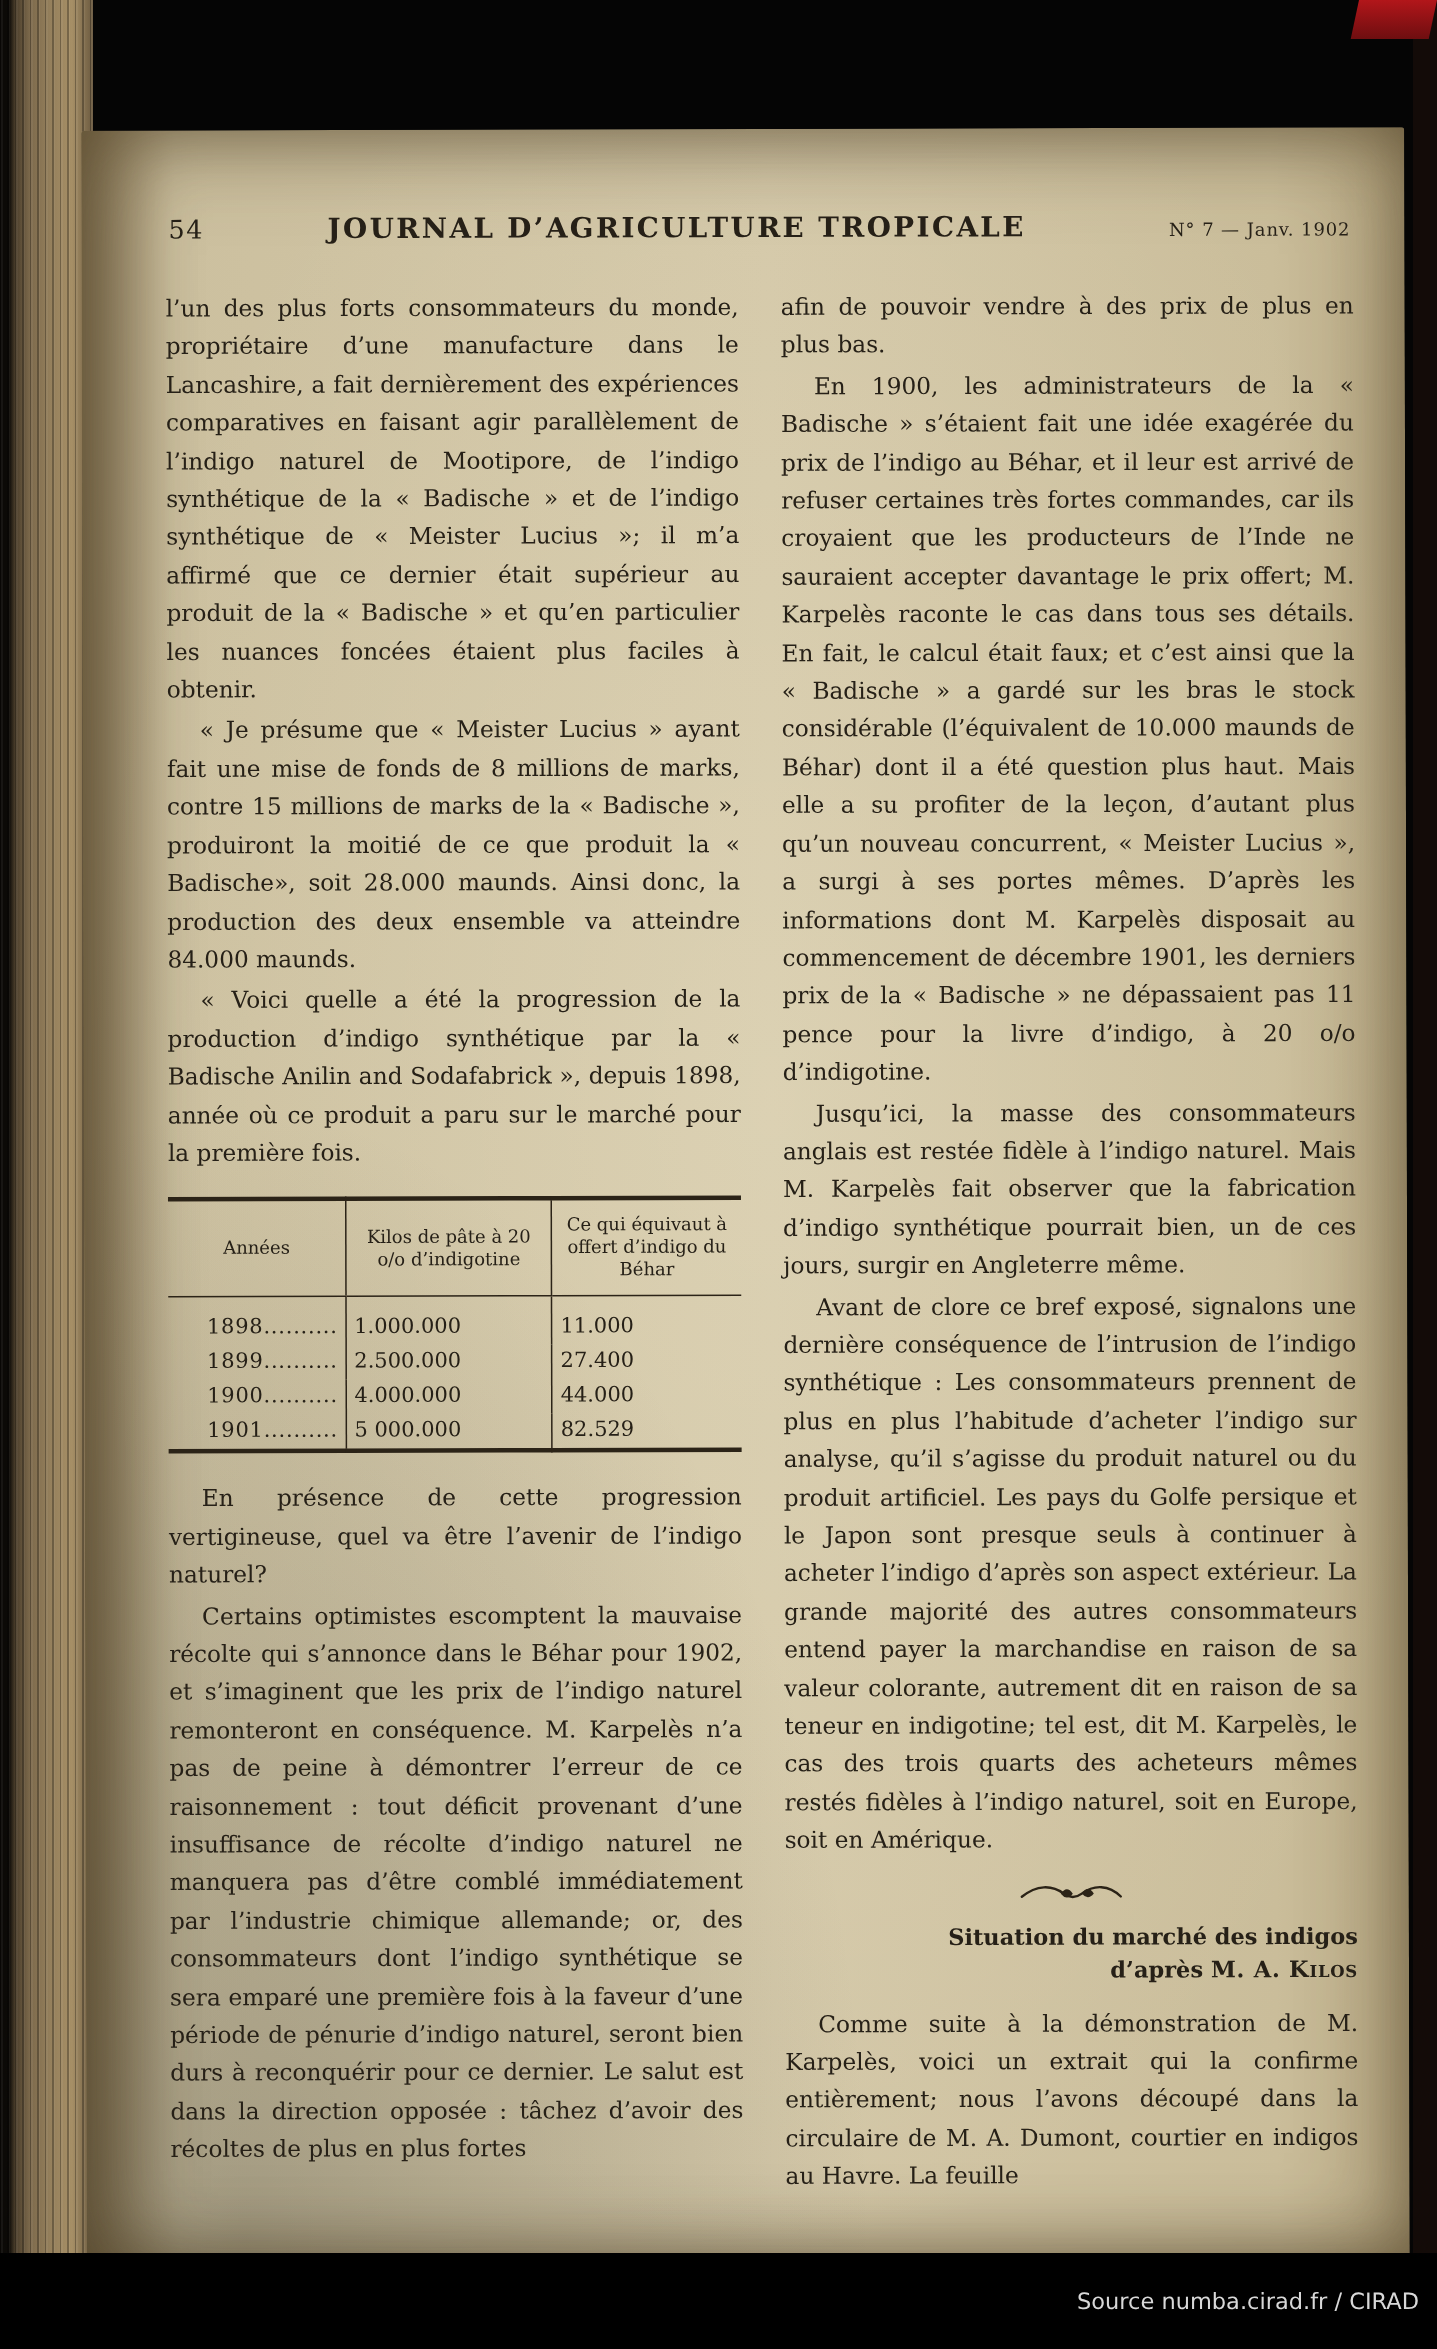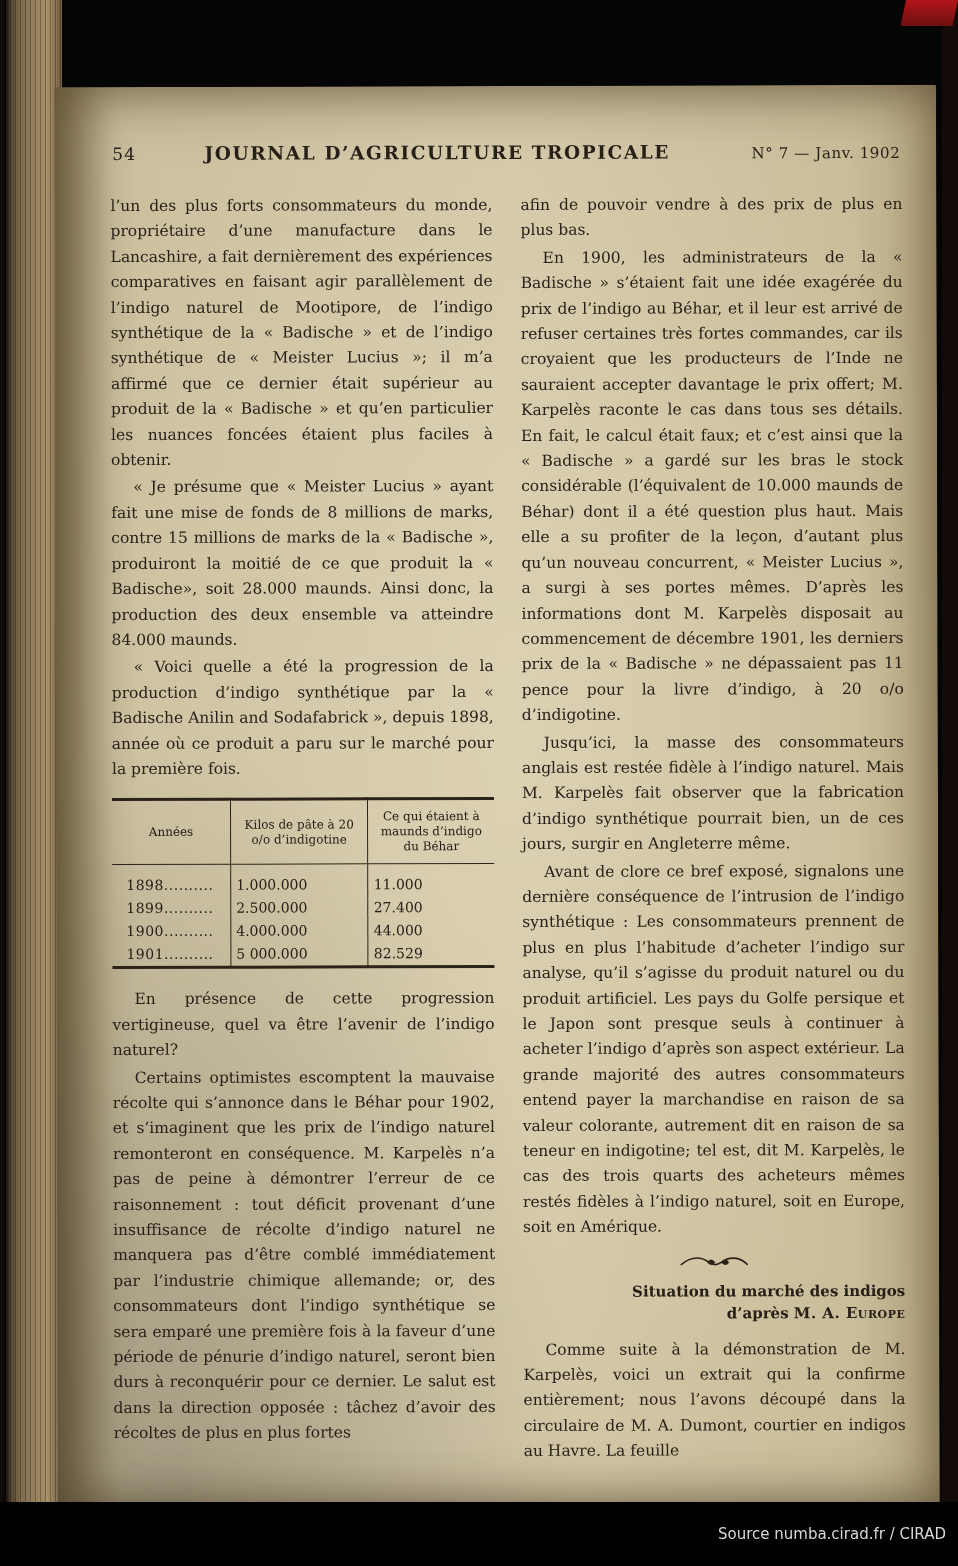--- a/index.html
+++ b/index.html
@@ -41,40 +41,40 @@
   
   .header{
     display:flex;align-items:baseline;gap:14px;
     border-bottom:0;padding:0 2px 6px 2px;
   }
   .page-number{font-size:17px;letter-spacing:1px;}
   .journal-title{
     flex:1;text-align:center;font-weight:700;font-size:18.5px;letter-spacing:1.6px;
     white-space:nowrap;
   }
-  .issue{font-size:15px;letter-spacing:.6px;white-space:nowrap;margin-left:13px;}
+  .issue{font-size:12px;letter-spacing:.6px;white-space:nowrap;margin-left:13px;}
   
   .columns{display:flex;gap:28px;margin-top:24px;}
   .col{flex:1;min-width:0;text-align:justify;font-size:15.5px;line-height:1.64;}
   .col p{margin:0;text-indent:22px;}
   .col p.noindent{text-indent:0;}
   .col p + p{margin-top:2px;}
   
   .data-table{
     width:100%;border-collapse:collapse;margin:16px 0 18px;
     border-top:3px solid #2b2317;border-bottom:3px solid #2b2317;
   }
   .data-table th{
     font-weight:400;font-size:12px;line-height:1.25;text-align:center;
     padding:9px 5px;border-bottom:1px solid #2b2317;
   }
   .data-table td{
     font-size:14px;text-align:left;padding:1px 5px;line-height:1.5;
   }
-  .data-table td.years{text-align:left;padding-left:14px;letter-spacing:.5px;}
+  .data-table td.years{text-align:right;padding-left:14px;letter-spacing:.5px;}
   .data-table .vline{border-left:1px solid #2b2317;}
   .data-table tbody tr:first-child td{padding-top:10px;}
   .data-table tbody tr:last-child td{}
   
   .ornament{display:flex;justify-content:center;margin:14px 0 10px;}
   .section-heading{
     text-align:right;font-weight:700;font-size:15px;line-height:1.5;
     margin:4px 0 12px;
   }
   .section-heading .smallcaps{font-variant:small-caps;letter-spacing:.5px;}
@@ -108,21 +108,21 @@
       <div class="col">
         <p class="noindent">l’un des plus forts consommateurs du monde, propriétaire d’une manufacture dans le Lancashire, a fait dernièrement des expériences comparatives en faisant agir parallèlement de l’indigo naturel de Mootipore, de l’indigo synthétique de la « Badische » et de l’indigo synthétique de « Meister Lucius »; il m’a affirmé que ce dernier était supérieur au produit de la « Badische » et qu’en particulier les nuances foncées étaient plus faciles à obtenir.</p>
         <p>« Je présume que « Meister Lucius » ayant fait une mise de fonds de 8 millions de marks, contre 15 millions de marks de la « Badische », produiront la moitié de ce que produit la « Badische», soit 28.000 maunds. Ainsi donc, la production des deux ensemble va atteindre 84.000 maunds.</p>
         <p>« Voici quelle a été la progression de la production d’indigo synthétique par la « Badische Anilin and Sodafabrick », depuis 1898, année où ce produit a paru sur le marché pour la première fois.</p>
 
         <table class="data-table">
           <thead>
             <tr>
               <th style="width:31%">Années</th>
               <th style="width:36%" class="vline">Kilos de pâte à 20 o/o d’indigotine</th>
-              <th style="width:33%" class="vline">Ce qui étaient à maunds d’indigo du Béhar</th>
+              <th style="width:33%" class="vline">Ce qui équivaut à offert d’indigo du Béhar</th>
             </tr>
           </thead>
           <tbody>
             <tr>
               <td class="years">1898..........</td>
               <td class="vline">1.000.000</td>
               <td class="vline">11.000</td>
             </tr>
             <tr>
               <td class="years">1899..........</td>
@@ -156,21 +156,21 @@
           <svg width="74" height="16" viewBox="0 0 74 16" aria-hidden="true">
             <path d="M4 10 C 14 2, 24 2, 32 8 C 36 11, 40 11, 44 8 C 52 2, 62 2, 70 10" fill="none" stroke="#2b2317" stroke-width="1.6" stroke-linecap="round"></path>
             <path d="M30 8 q 4 -6 8 0 q -4 5 -8 0" fill="#2b2317"></path>
             <path d="M44 8 q 4 -6 8 0 q -4 5 -8 0" fill="#2b2317"></path>
           </svg>
         </div>
 
         <div class="section-heading">
           <div>Situation du marché des indigos</div>
           <div>
-            <span>d’après </span><span class="smallcaps">M. A. Europe</span>
+            <span>d’après </span><span class="smallcaps">M. A. Kilos</span>
           </div>
         </div>
 
         <p>Comme suite à la démonstration de M. Karpelès, voici un extrait qui la confirme entièrement; nous l’avons découpé dans la circulaire de M. A. Dumont, courtier en indigos au Havre. La feuille</p>
       </div>
 
     </div>
   </div>
 </div>
 

